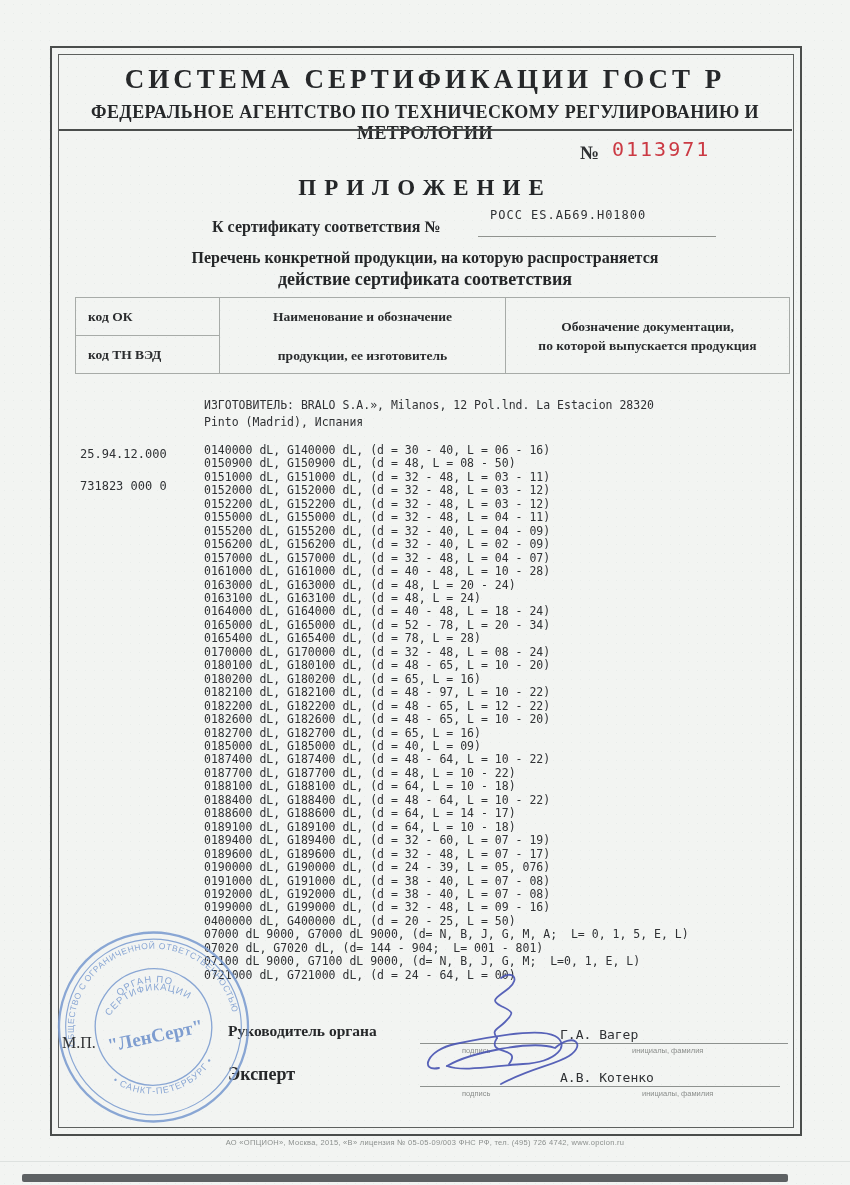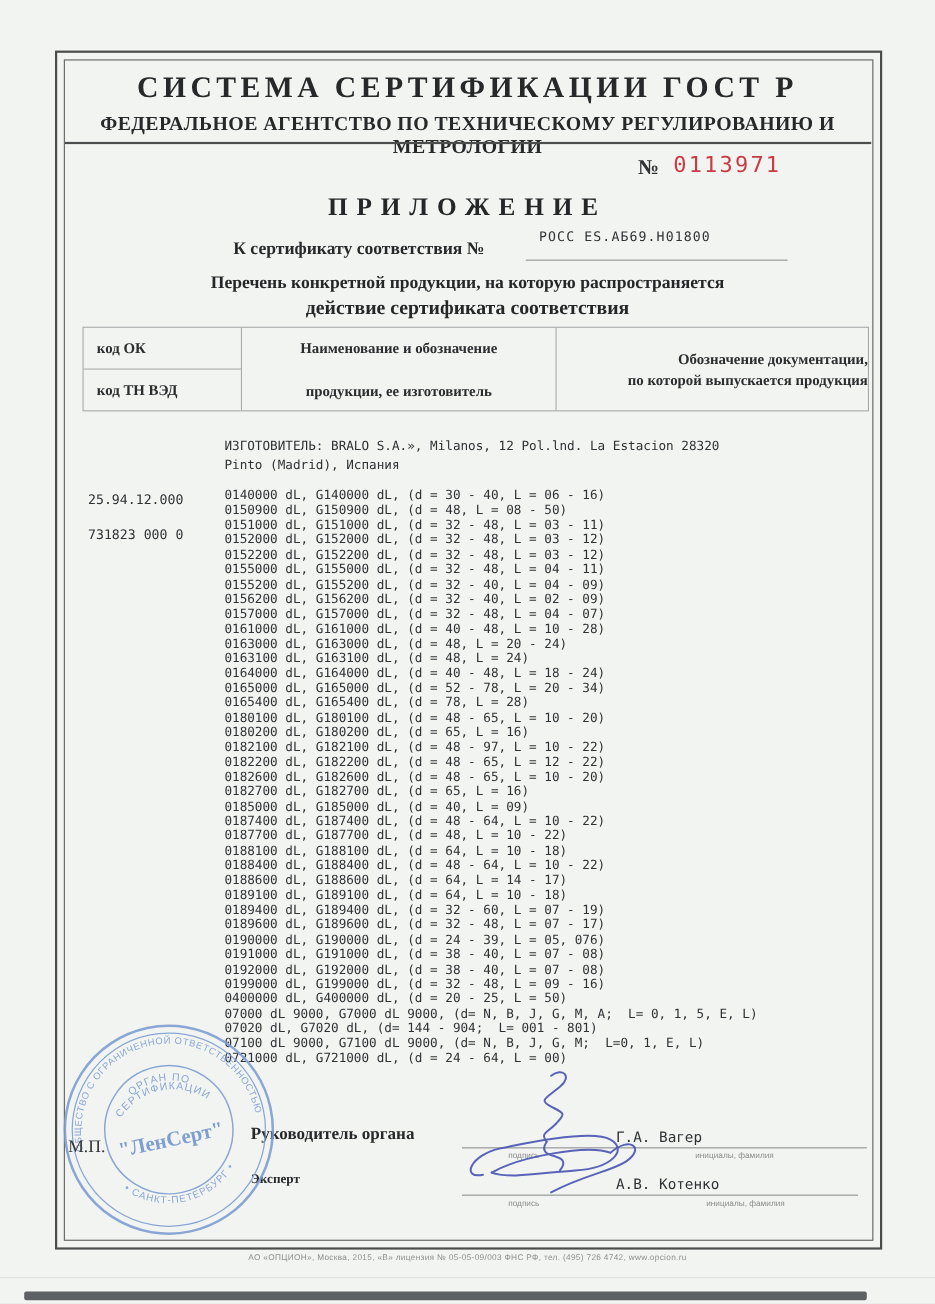--- a/index.html
+++ b/index.html
@@ -26,31 +26,31 @@
   .cert-value{left:490px;top:208px;font-family:"DejaVu Sans Mono",monospace;font-size:12px;letter-spacing:1px;color:#3a3c3f;}
   .cert-line{left:478px;top:236px;width:238px;height:1px;background:#90938f;}
   .heading1{left:60px;top:249px;width:730px;text-align:center;font-size:16px;font-weight:bold;color:#242628;}
   .heading2{left:60px;top:269px;width:730px;text-align:center;font-size:18px;font-weight:bold;color:#242628;}
   
   .thead{left:63px;top:297px;width:715px;height:77px;border:1px solid #a7aba8;display:flex;box-sizing:border-box;background:transparent;margin-left:12px;}
   .thead .c1{width:144px;border-right:1px solid #a7aba8;display:flex;flex-direction:column;box-sizing:border-box;}
   .thead .c1 > div{flex:1;display:flex;align-items:center;padding-left:12px;font-size:13.5px;font-weight:600;color:#2a2c2e;}
   .thead .c1 > div:first-child{border-bottom:1px solid #a7aba8;}
   .thead .c2{width:286px;border-right:1px solid #a7aba8;display:flex;flex-direction:column;justify-content:center;text-align:center;font-size:13.5px;font-weight:600;color:#2a2c2e;line-height:19px;box-sizing:border-box;gap:20px;}
-  .thead .c3{flex:1;display:flex;flex-direction:column;justify-content:center;text-align:center;font-size:13.5px;font-weight:600;color:#2a2c2e;line-height:19px;align-items:flex-end;}
+  .thead .c3{flex:1;display:flex;flex-direction:column;justify-content:center;text-align:center;font-size:13.5px;font-weight:600;color:#2a2c2e;line-height:19px;}
   
   .mono{font-family:"DejaVu Sans Mono",monospace;color:#2f3134;}
   .manufacturer{left:204px;top:397px;font-size:11.5px;line-height:17px;white-space:pre;}
   .code-ok{left:80px;top:447px;font-size:12px;}
   .code-tnved{left:80px;top:479px;font-size:12px;}
   .products{left:204px;top:444px;}
   .product-line{font-size:11.5px;line-height:13.45px;white-space:pre;}
   
   .role1{left:228px;top:1022px;font-size:15.5px;font-weight:bold;color:#26282a;}
-  .role2{left:228px;top:1064px;font-size:12px;font-weight:bold;color:#26282a;}
+  .role2{left:228px;top:1064px;font-size:18px;font-weight:bold;color:#26282a;}
   .sigline1{left:420px;top:1043px;width:368px;height:1px;background:#8d918f;}
   .sigline2{left:420px;top:1086px;width:360px;height:1px;background:#8d918f;}
   .cap{font-family:"Liberation Sans",sans-serif;font-size:7.5px;color:#8a8d8b;}
   .cap-s1{left:462px;top:1046px;}
   .cap-n1{left:632px;top:1046px;}
   .cap-s2{left:462px;top:1089px;}
   .cap-n2{left:642px;top:1089px;}
   .name1{left:560px;top:1027px;font-size:13px;}
   .name2{left:560px;top:1070px;font-size:13px;}
   .sig-svg{left:405px;top:972px;z-index:5;}
@@ -115,20 +115,21 @@
       <div class="product-line">0155000 dL, G155000 dL, (d = 32 - 48, L = 04 - 11)</div>
       <div class="product-line">0155200 dL, G155200 dL, (d = 32 - 40, L = 04 - 09)</div>
       <div class="product-line">0156200 dL, G156200 dL, (d = 32 - 40, L = 02 - 09)</div>
       <div class="product-line">0157000 dL, G157000 dL, (d = 32 - 48, L = 04 - 07)</div>
       <div class="product-line">0161000 dL, G161000 dL, (d = 40 - 48, L = 10 - 28)</div>
       <div class="product-line">0163000 dL, G163000 dL, (d = 48, L = 20 - 24)</div>
       <div class="product-line">0163100 dL, G163100 dL, (d = 48, L = 24)</div>
       <div class="product-line">0164000 dL, G164000 dL, (d = 40 - 48, L = 18 - 24)</div>
       <div class="product-line">0165000 dL, G165000 dL, (d = 52 - 78, L = 20 - 34)</div>
       <div class="product-line">0165400 dL, G165400 dL, (d = 78, L = 28)</div>
+      <div class="product-line">0170000 dL, G170000 dL, (d = 32 - 48, L = 08 - 24)</div>
       <div class="product-line">0180100 dL, G180100 dL, (d = 48 - 65, L = 10 - 20)</div>
       <div class="product-line">0180200 dL, G180200 dL, (d = 65, L = 16)</div>
       <div class="product-line">0182100 dL, G182100 dL, (d = 48 - 97, L = 10 - 22)</div>
       <div class="product-line">0182200 dL, G182200 dL, (d = 48 - 65, L = 12 - 22)</div>
       <div class="product-line">0182600 dL, G182600 dL, (d = 48 - 65, L = 10 - 20)</div>
       <div class="product-line">0182700 dL, G182700 dL, (d = 65, L = 16)</div>
       <div class="product-line">0185000 dL, G185000 dL, (d = 40, L = 09)</div>
       <div class="product-line">0187400 dL, G187400 dL, (d = 48 - 64, L = 10 - 22)</div>
       <div class="product-line">0187700 dL, G187700 dL, (d = 48, L = 10 - 22)</div>
       <div class="product-line">0188100 dL, G188100 dL, (d = 64, L = 10 - 18)</div>

